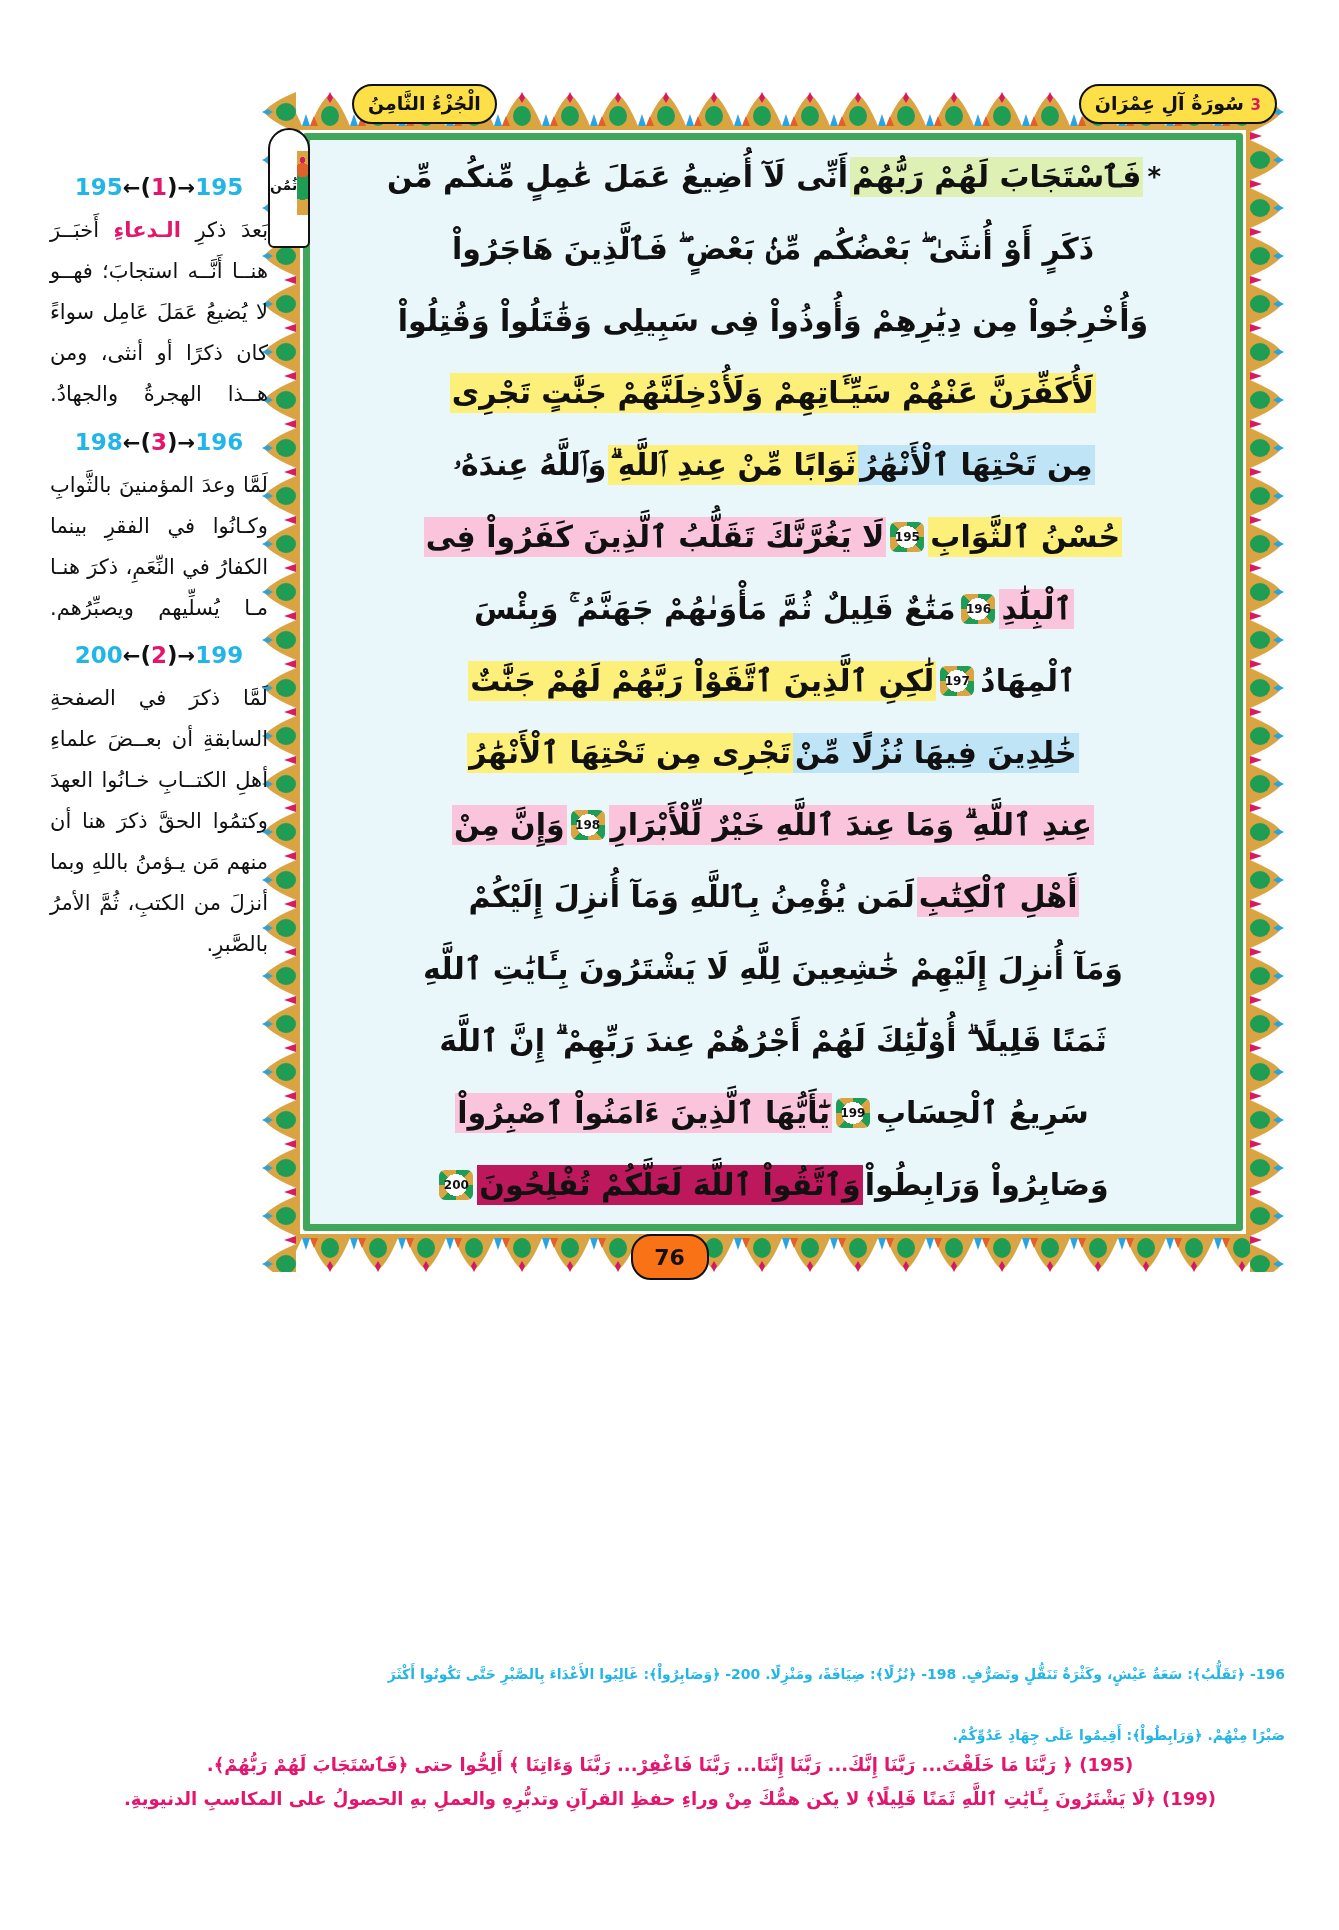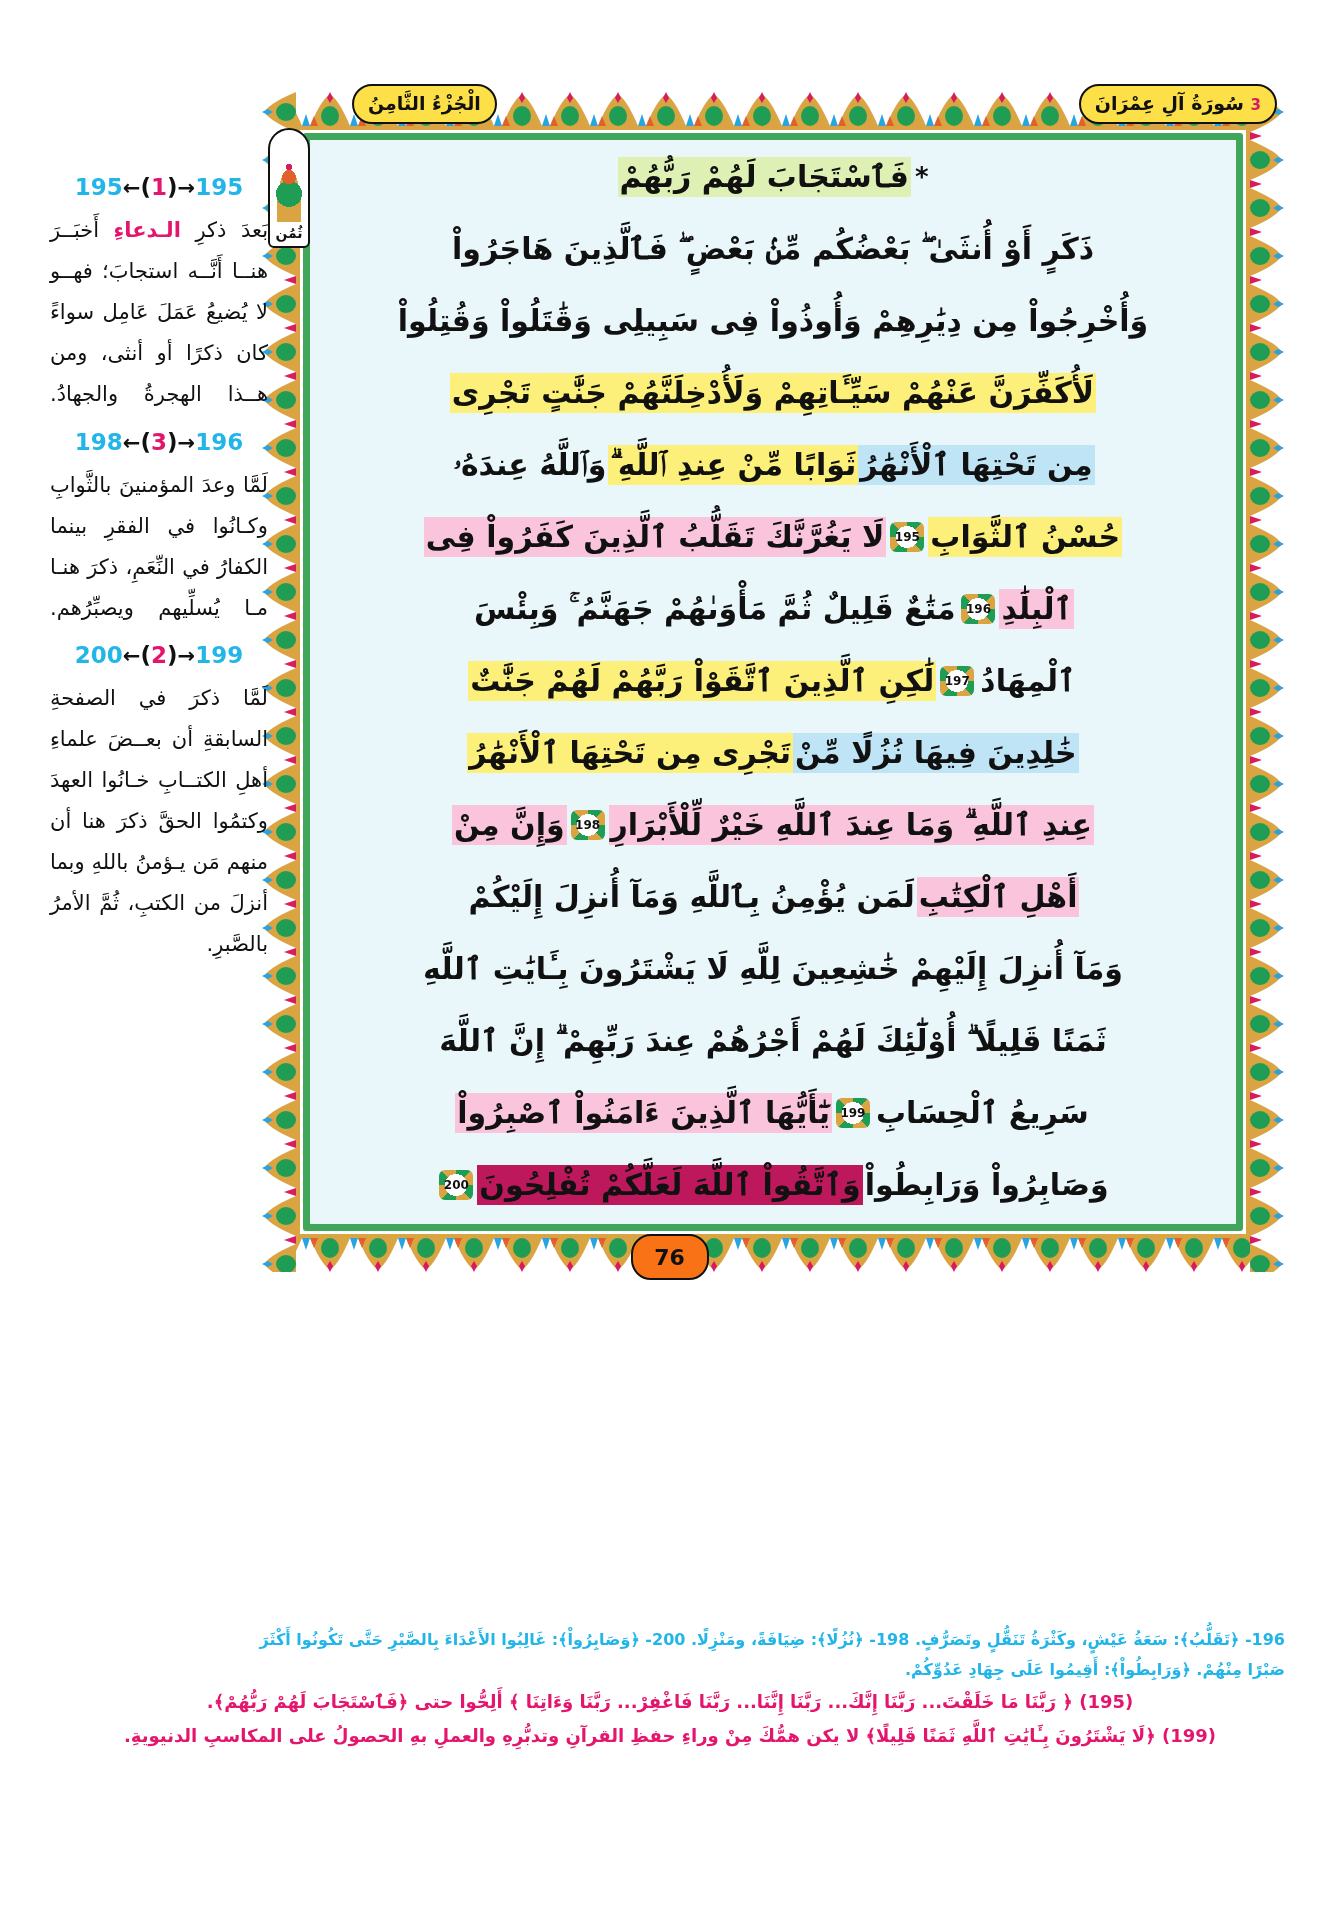--- a/index.html
+++ b/index.html
@@ -71,21 +71,21 @@
   .motif-col.left{left:262px;top:92px;height:1180px;}
   .motif-col.right{left:1250px;top:92px;height:1180px;}
 
   
   .thumun{
     position:absolute;left:268px;top:128px;width:42px;height:120px;
     background:#ffffff;
     border:2.5px solid #111;
     border-radius:21px 21px 6px 6px;
     z-index:45;
-    display:flex;flex-direction:column;align-items:center;justify-content:flex-end;
+    display:flex;align-items:center;justify-content:flex-end;
     padding-bottom:6px;box-sizing:border-box;
   }
   .thumun .orn{
     width:30px;height:64px;margin-bottom:4px;
     background:
       radial-gradient(circle at 50% 14%, #d81b60 0 3px, transparent 3px),
       radial-gradient(circle at 50% 30%, #e0612b 0 7px, transparent 7px),
       radial-gradient(circle at 50% 56%, #1f9d55 0 13px, transparent 13px),
       radial-gradient(ellipse at 50% 84%, #d9a441 0 12px, transparent 12px);
   }
@@ -180,21 +180,21 @@
   .footnotes{
     position:absolute;left:55px;top:1626px;width:1230px;
     direction:rtl;
   }
   .fn-line{
     font-family:"DejaVu Sans","Liberation Serif",serif;
     line-height:1.75;
     margin-bottom:2px;
   }
   .fn-meaning{
-    color:#21b5e8;font-size:16px;font-weight:700;text-align:justify;text-align-last:right;
+    color:#21b5e8;font-size:14px;font-weight:700;text-align:justify;text-align-last:right;margin-top:36px;
   }
   .fn-guid{
     color:#e3156d;font-size:18px;font-weight:700;text-align:center;
   }
 </style>
 </head>
 <body>
 
 <div class="page">
 
@@ -372,20 +372,21 @@
 
   <div class="thumun">
     <div class="orn"></div>
     <div class="lbl">ثُمُن</div>
   </div>
 
   <div class="text-field" id="quran-text">
       <div class="qline">
         <span class="star-mark">*</span>
         <span class="seg hl-green">فَٱسْتَجَابَ لَهُمْ رَبُّهُمْ</span>
+        <span class="seg hl-none">أَنِّى لَآ أُضِيعُ عَمَلَ عَٰمِلٍ مِّنكُم مِّن</span>
       </div>
       <div class="qline">
         <span class="seg hl-none">ذَكَرٍ أَوْ أُنثَىٰ ۖ بَعْضُكُم مِّنۢ بَعْضٍ ۖ فَٱلَّذِينَ هَاجَرُواْ</span>
       </div>
       <div class="qline">
         <span class="seg hl-none">وَأُخْرِجُواْ مِن دِيَٰرِهِمْ وَأُوذُواْ فِى سَبِيلِى وَقَٰتَلُواْ وَقُتِلُواْ</span>
       </div>
       <div class="qline">
         <span class="seg hl-yellow">لَأُكَفِّرَنَّ عَنْهُمْ سَيِّـَٔاتِهِمْ وَلَأُدْخِلَنَّهُمْ جَنَّٰتٍ تَجْرِى</span>
       </div>

